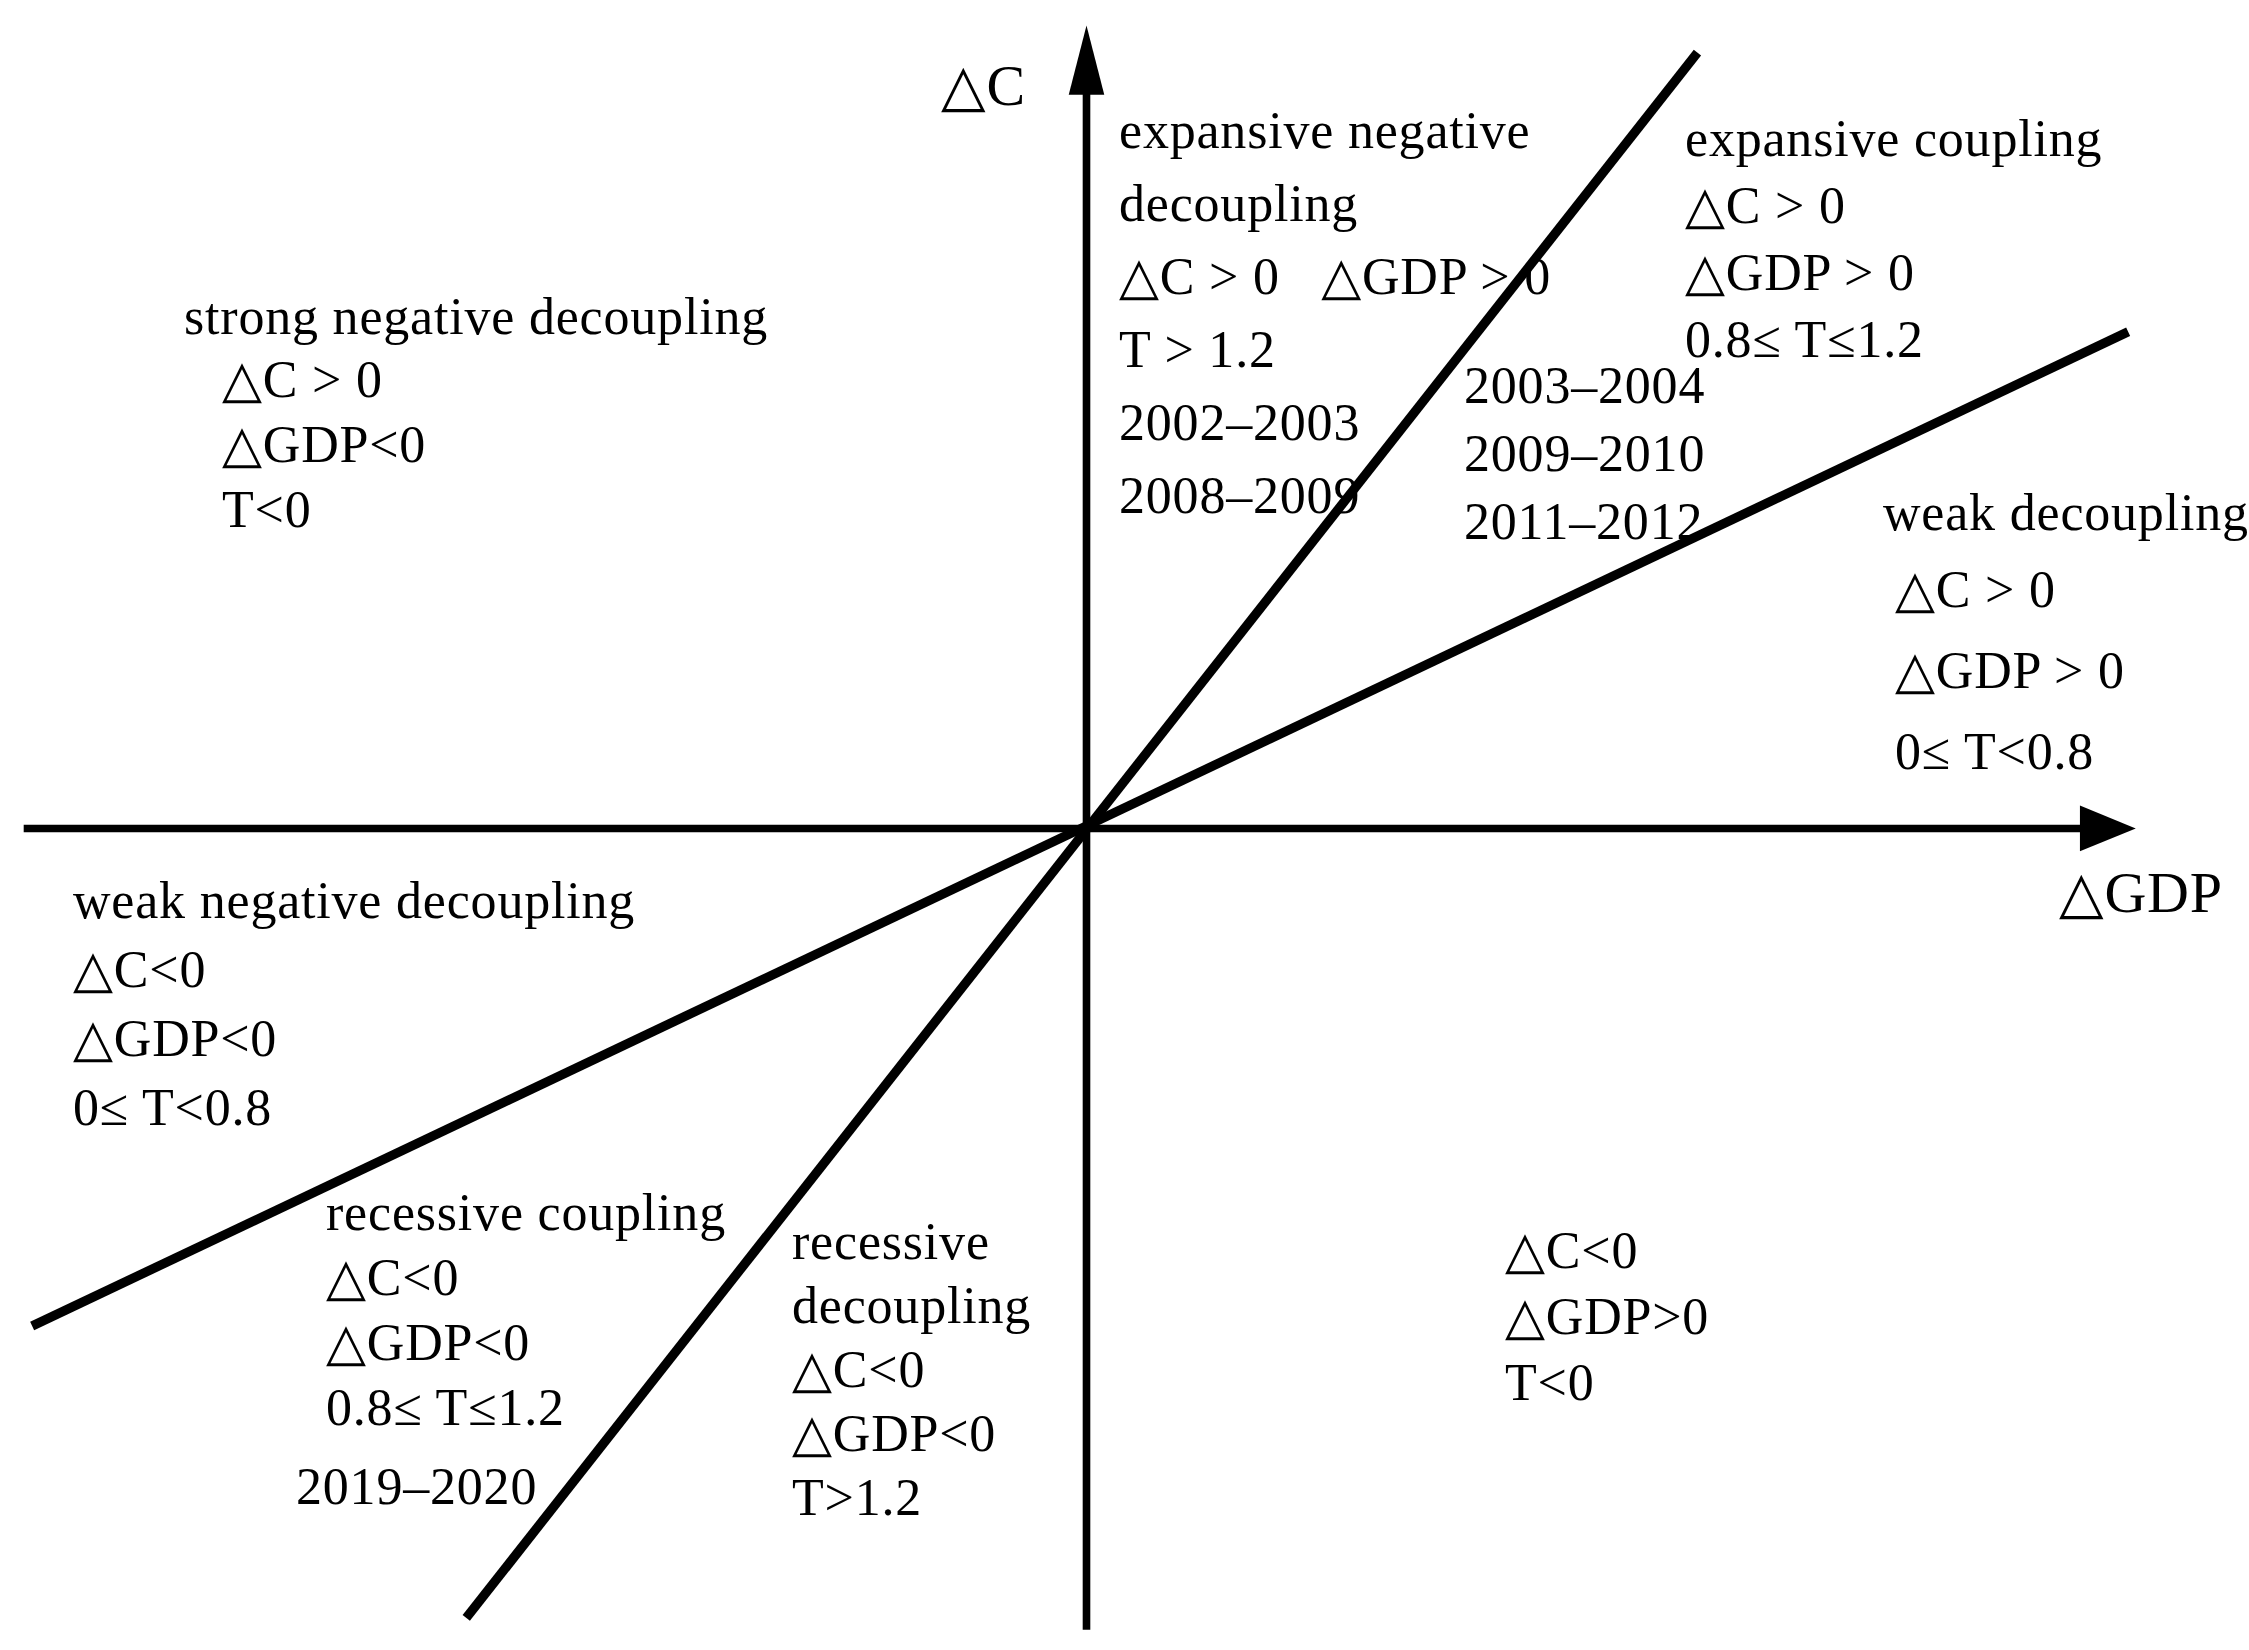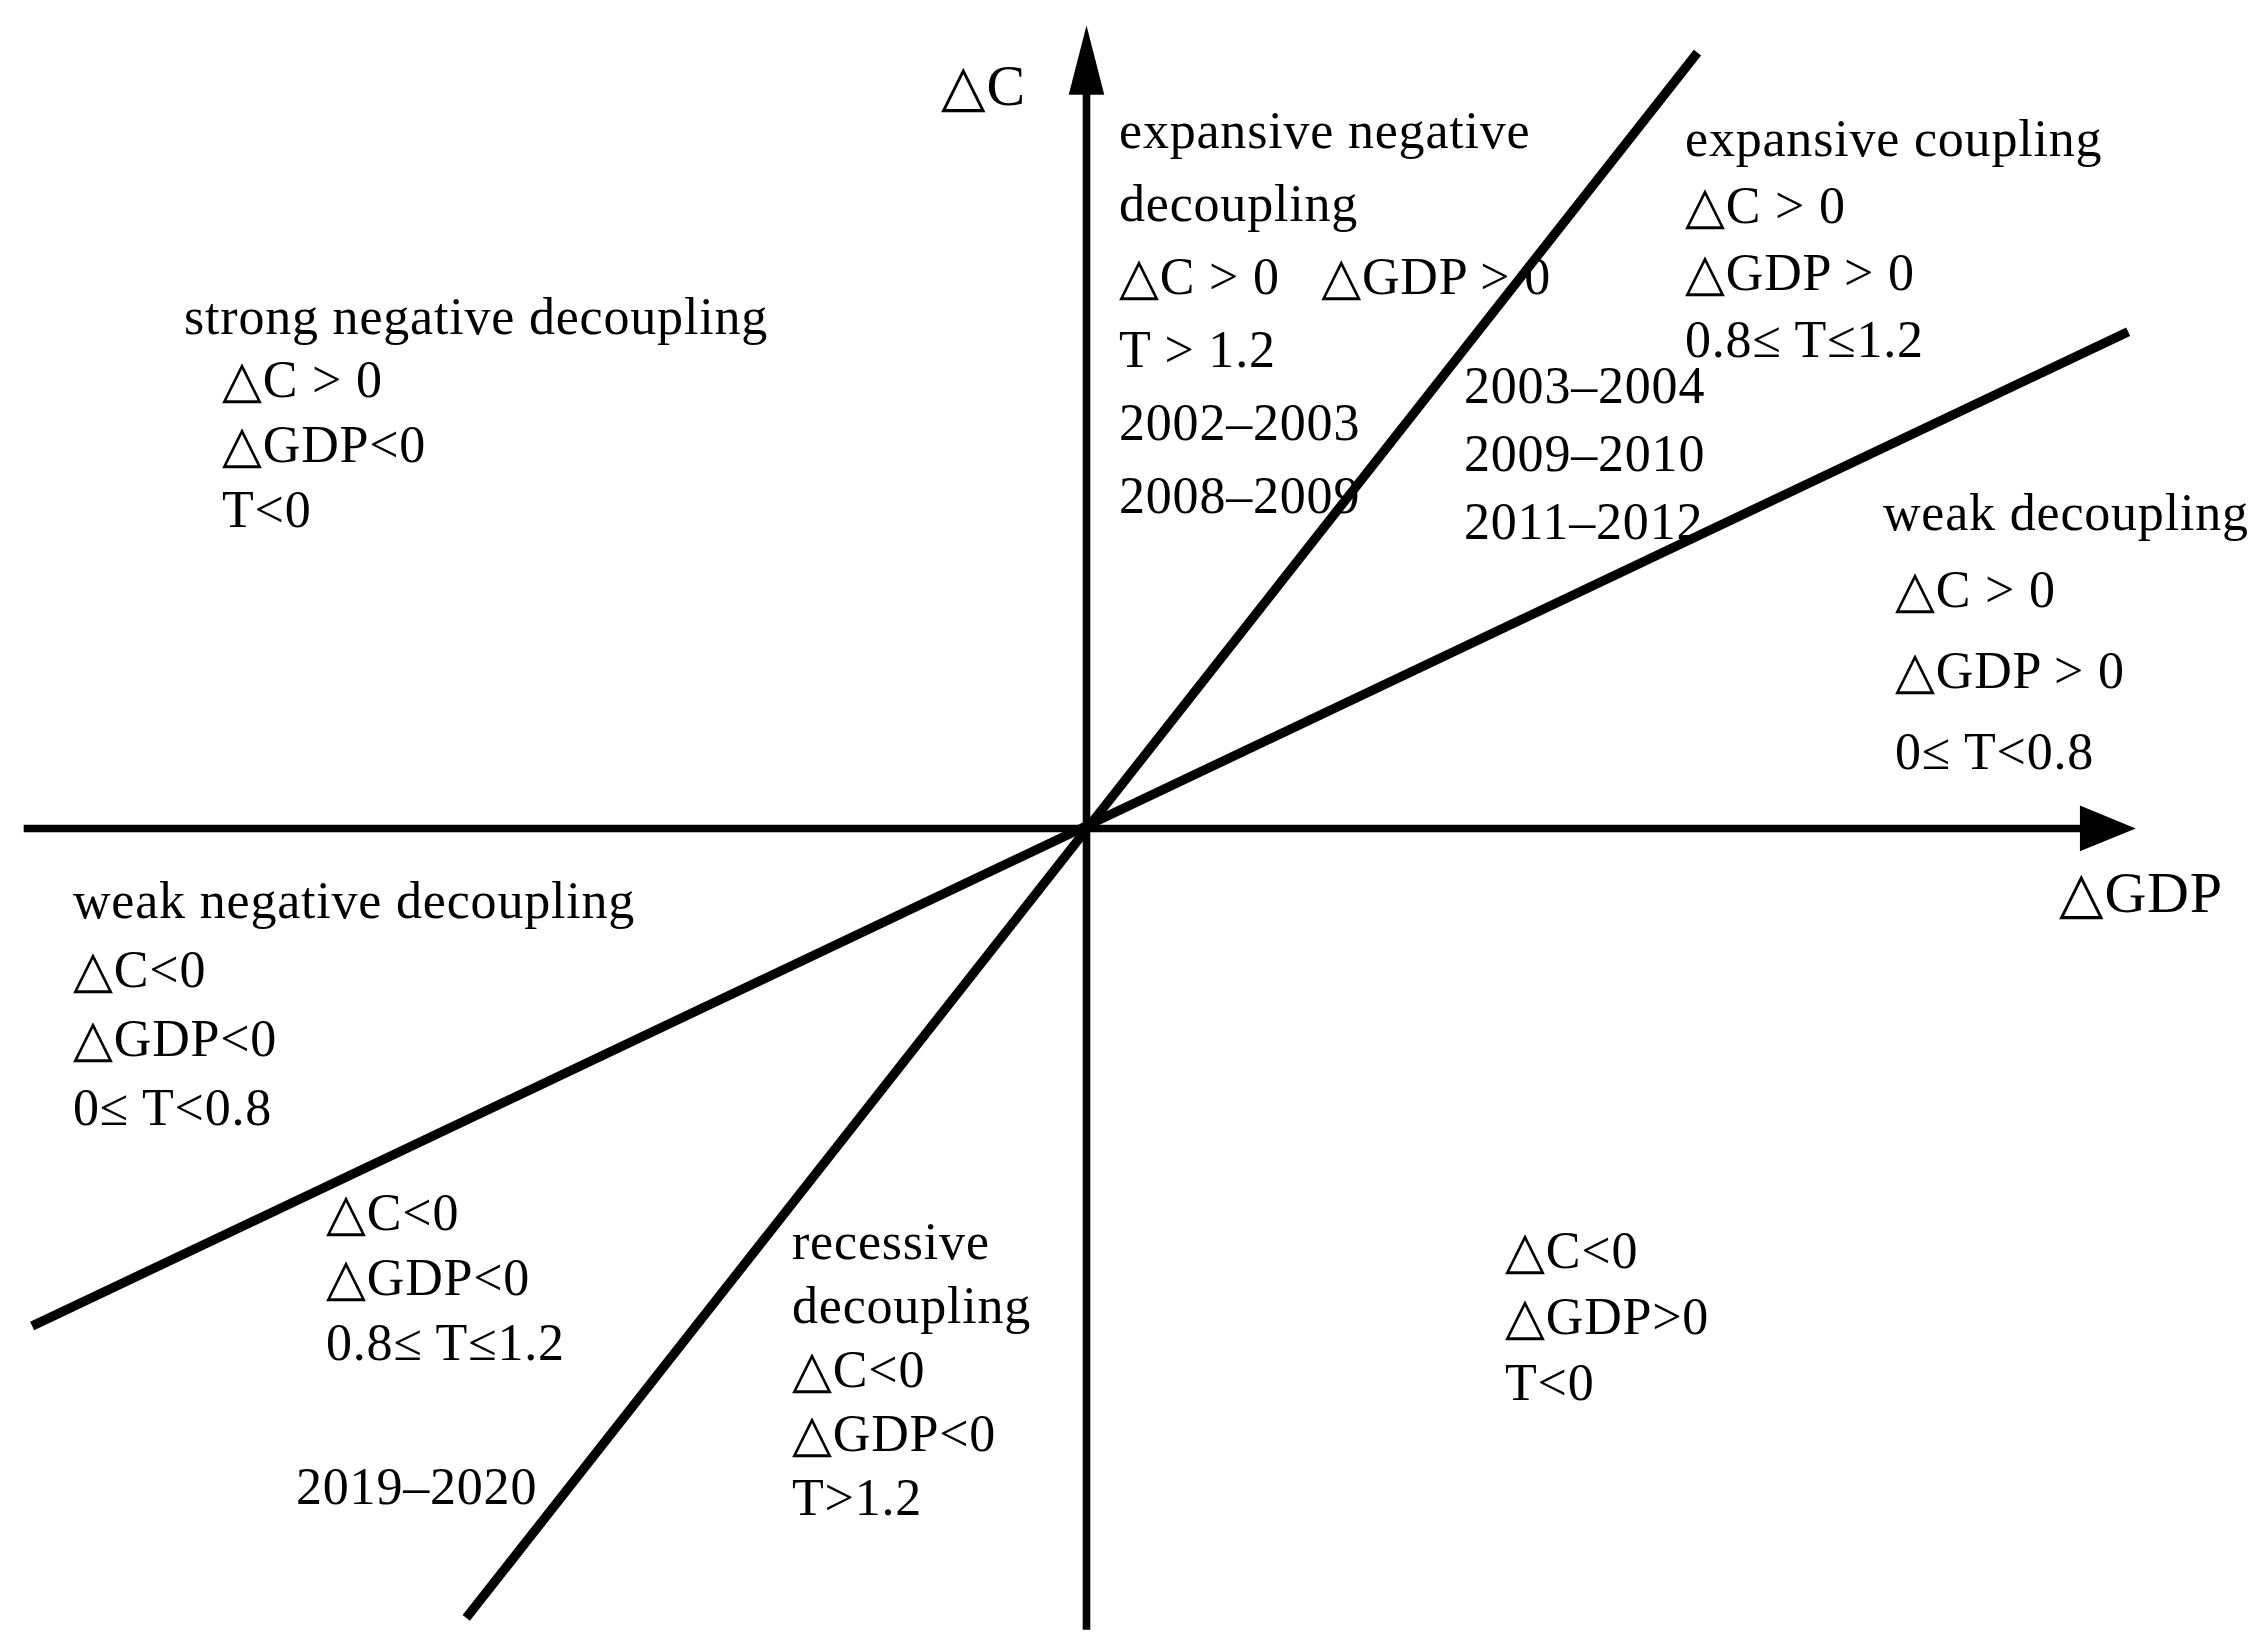--- a/index.html
+++ b/index.html
@@ -85,20 +85,21 @@
   </div>
 
   <div class="blk" style="left:73px;top:866px;line-height:69px;">
     <div class="ln">weak negative decoupling</div>
     <div class="ln">△C&lt;0</div>
     <div class="ln">△GDP&lt;0</div>
     <div class="ln">0≤ T&lt;0.8</div>
   </div>
 
   <div class="blk" style="left:326px;top:1180px;line-height:65px;">
+    <div class="ln">recessive coupling</div>
     <div class="ln">△C&lt;0</div>
     <div class="ln">△GDP&lt;0</div>
     <div class="ln">0.8≤ T≤1.2</div>
   </div>
   <div class="blk" style="left:296px;top:1457px;line-height:59px;">
     <div class="ln">2019–2020</div>
   </div>
 
   <div class="blk" style="left:792px;top:1210px;line-height:64px;">
     <div class="ln">recessive</div>

